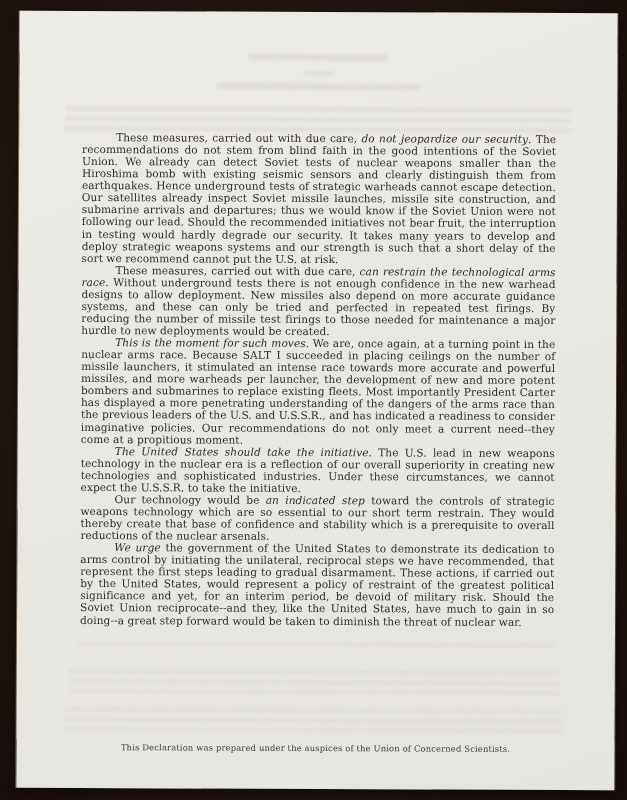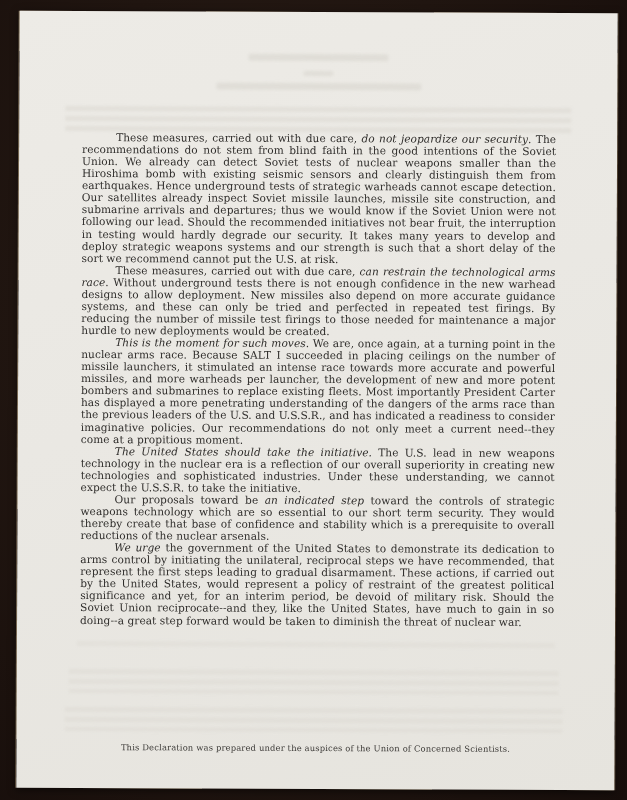--- a/index.html
+++ b/index.html
@@ -64,20 +64,20 @@
     <div class="ghost" style="top:71px;left:197px;width:205px;height:7px;"></div>
     <div class="ghost-block" style="top:95px;left:46px;width:506px;height:28px;"></div>
     <div class="ghost-block" style="top:630px;left:60px;width:478px;height:10px;opacity:.35;"></div>
     <div class="ghost-block" style="top:658px;left:52px;width:490px;height:24px;opacity:.4;"></div>
     <div class="ghost-block" style="top:696px;left:48px;width:498px;height:24px;opacity:.4;"></div>
 
     <div class="body-text">
         <p><span>These measures, carried out with due care, </span><span class="it">do not jeopardize our security</span><span>. The recommendations do not stem from blind faith in the good intentions of the Soviet Union. We already can detect Soviet tests of nuclear weapons smaller than the Hiroshima bomb with existing seismic sensors and clearly distinguish them from earthquakes. Hence underground tests of strategic warheads cannot escape detection. Our satellites already inspect Soviet missile launches, missile site construction, and submarine arrivals and departures; thus we would know if the Soviet Union were not following our lead. Should the recommended initiatives not bear fruit, the interruption in testing would hardly degrade our security. It takes many years to develop and deploy strategic weapons systems and our strength is such that a short delay of the sort we recommend cannot put the U.S. at risk.</span></p>
         <p><span>These measures, carried out with due care, </span><span class="it">can restrain the technological arms race</span><span>. Without underground tests there is not enough confidence in the new warhead designs to allow deployment. New missiles also depend on more accurate guidance systems, and these can only be tried and perfected in repeated test firings. By reducing the number of missile test firings to those needed for maintenance a major hurdle to new deployments would be created.</span></p>
         <p><span class="it">This is the moment for such moves.</span><span> We are, once again, at a turning point in the nuclear arms race. Because SALT I succeeded in placing ceilings on the number of missile launchers, it stimulated an intense race towards more accurate and powerful missiles, and more warheads per launcher, the development of new and more potent bombers and submarines to replace existing fleets. Most importantly President Carter has displayed a more penetrating understanding of the dangers of the arms race than the previous leaders of the U.S. and U.S.S.R., and has indicated a readiness to consider imaginative policies. Our recommendations do not only meet a current need--they come at a propitious moment.</span></p>
-        <p><span class="it">The United States should take the initiative.</span><span> The U.S. lead in new weapons technology in the nuclear era is a reflection of our overall superiority in creating new technologies and sophisticated industries. Under these understanding, we cannot expect the U.S.S.R. to take the initiative.</span></p>
-        <p><span>Our proposals toward be </span><span class="it">an indicated step</span><span> toward the controls of strategic weapons technology which are so essential to our short term security. They would thereby create that base of confidence and stability which is a prerequisite to overall reductions of the nuclear arsenals.</span></p>
+        <p><span class="it">The United States should take the initiative.</span><span> The U.S. lead in new weapons technology in the nuclear era is a reflection of our overall superiority in creating new technologies and sophisticated industries. Under these circumstances, we cannot expect the U.S.S.R. to take the initiative.</span></p>
+        <p><span>Our technology would be </span><span class="it">an indicated step</span><span> toward the controls of strategic weapons technology which are so essential to our short term restrain. They would thereby create that base of confidence and stability which is a prerequisite to overall reductions of the nuclear arsenals.</span></p>
         <p><span class="it">We urge</span><span> the government of the United States to demonstrate its dedication to arms control by initiating the unilateral, reciprocal steps we have recommended, that represent the first steps leading to gradual disarmament. These actions, if carried out by the United States, would represent a policy of restraint of the greatest political significance and yet, for an interim period, be devoid of military risk. Should the Soviet Union reciprocate--and they, like the United States, have much to gain in so doing--a great step forward would be taken to diminish the threat of nuclear war.</span></p>
       </div>
 
     <div class="footer-note">This Declaration was prepared under the auspices of the Union of Concerned Scientists.</div>
   </div>
 </div>
 
 </body></html>

